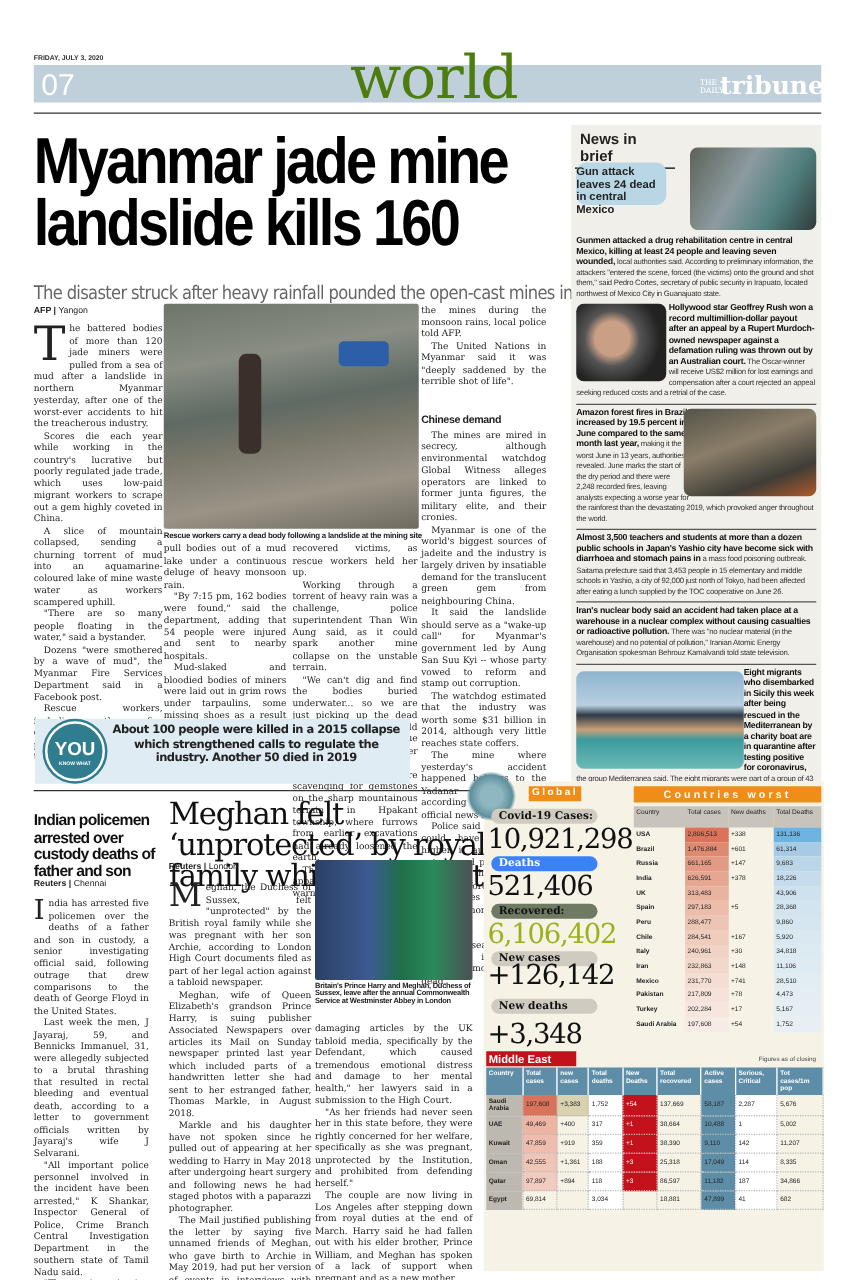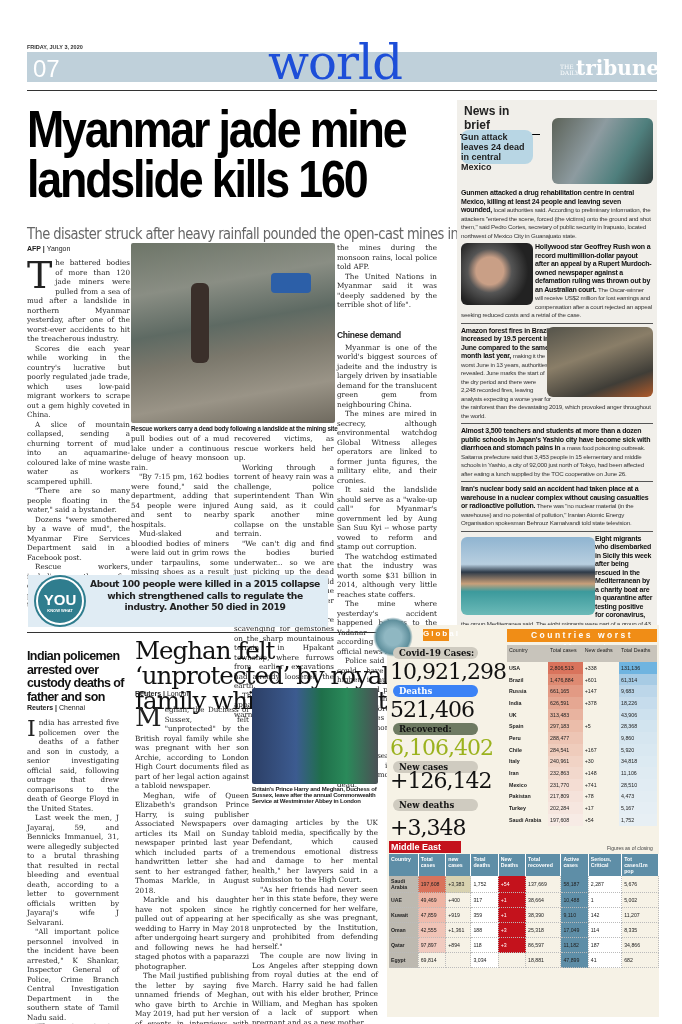--- a/index.html
+++ b/index.html
@@ -1,21 +1,21 @@
 <!DOCTYPE html>
 <html><head>
 <meta charset="utf-8">
 <style>
 *{box-sizing:border-box;margin:0;padding:0}
 body{width:682px;height:1024px;background:#fff;position:relative;overflow:hidden;font-family:"DejaVu Serif",serif;color:#222}
 .abs{position:absolute}
 .date{left:27px;top:44px;font:bold 5.5px "Liberation Sans",sans-serif;color:#333}
 .band{left:27px;top:52px;width:630px;height:30px;background:#bfd0da}
 .pageno{left:33px;top:55px;font:24px "Liberation Sans",sans-serif;color:#fff;font-weight:300}
-.section{left:268px;top:38px;font:48px "DejaVu Serif",serif;color:#1d4ed8;letter-spacing:-1px;line-height:48px}
+.section{left:280px;top:38px;font:48px "DejaVu Serif",serif;color:#4d7c0f;letter-spacing:-1px;line-height:48px}
 .brand{left:560px;top:56px;color:#fff;font:bold 20px "DejaVu Serif",serif}
 .brand small{font-size:6px;font-weight:normal;line-height:6px;display:inline-block;vertical-align:middle;margin-right:2px}
 .rule{left:27px;top:90px;width:630px;height:1px;background:#333}
 .head{left:27px;top:104px;width:415px;font:bold 52px "Liberation Sans",sans-serif;line-height:50px;letter-spacing:-2.5px;color:#000;transform:scaleX(.86);transform-origin:left top;width:500px}
 .deck{left:27px;top:225px;width:415px;font:15px "DejaVu Sans",sans-serif;color:#666;letter-spacing:-.6px;transform:scaleX(.87);transform-origin:left top;width:480px;white-space:nowrap}
 .byline{font:bold 7px "Liberation Sans",sans-serif}
 .byline span{font-weight:normal}
 .col{font:7.2px/9.5px "DejaVu Serif",serif;text-align:justify;color:#222}
 .col p{text-indent:8px}
 .col p.first{text-indent:0}
@@ -29,21 +29,21 @@
 .ykw-circle i{display:block;font:bold 4px "Liberation Sans",sans-serif;font-style:normal}
 .ykw-text{position:absolute;left:62px;top:3px;width:230px;font:bold 9.2px/11.5px "DejaVu Sans",sans-serif;text-align:center;color:#222;letter-spacing:-.4px}
 .brief{left:457px;top:100px;width:200px;height:525px;background:#f1efea}
 .brief-title{font:bold 12px "Liberation Sans",sans-serif;padding:4px 4px 2px;border-bottom:1px solid #000000;width:80px;margin-left:3px}
 .bitem{font:6.2px/8.5px "Liberation Sans",sans-serif;color:#333;padding:0 4px;letter-spacing:-.2px}
 .bitem b{color:#111;font-size:7px}
 .bsep{border-top:1px solid #555;margin:3px 4px}
 .mexpill{position:absolute;left:4px;top:30px;width:72px;height:34px;background:#b8d6e4;border-radius:8px;font:bold 9px/10px "Liberation Sans",sans-serif;text-align:left;padding-top:2px}
 .bphoto{position:absolute;border-radius:6px}
 .covid{left:387px;top:625px;width:272px;height:392px;background:#f6f2e6}
-.glob-label{position:absolute;left:36px;top:4px;width:26px;height:12px;background:#f08d16;color:#fff;font:bold 8px "Liberation Sans",sans-serif;letter-spacing:2px;text-align:center}
+.glob-label{position:absolute;left:36px;top:4px;width:42px;height:12px;background:#f08d16;color:#fff;font:bold 8px "Liberation Sans",sans-serif;letter-spacing:2px;text-align:center}
 .cwa{position:absolute;left:120px;top:4px;width:150px;height:13px;background:#f08d16;color:#fff;font:bold 8.5px "Liberation Sans",sans-serif;letter-spacing:2.5px;text-align:center;line-height:13px}
 .pill{position:absolute;left:6px;width:85px;height:12px;border-radius:6px;font:bold 8.5px "DejaVu Serif",serif;padding-left:6px;line-height:12px}
 .big{position:absolute;left:3px;font:22px "DejaVu Serif",serif;color:#111;letter-spacing:-1px}
 table{border-collapse:collapse}
 .cwt{position:absolute;left:120px;top:20px;width:150px;font:5.3px "Liberation Sans",sans-serif}
 .cwt th{background:#c8c4bb;text-align:left;font-weight:normal;padding:2px;height:17px;vertical-align:top}
 .cwt td{padding:1px 2px;height:11.7px}
 .me-label{position:absolute;left:2px;top:216px;width:72px;height:12px;background:#c4121c;color:#fff;font:bold 9px "Liberation Sans",sans-serif;padding-left:2px;line-height:12px}
 .fig{position:absolute;left:220px;top:220px;font:5px "Liberation Sans",sans-serif;color:#444}
 .met{position:absolute;left:2px;top:229px;width:270px;font:5.2px "Liberation Sans",sans-serif}
@@ -96,22 +96,22 @@
   <p class="first">recovered victims, as rescue workers held her up.</p>
   <p>Working through a torrent of heavy rain was a challenge, police superintendent Than Win Aung said, as it could spark another mine collapse on the unstable terrain.</p>
   <p>"We can't dig and find the bodies buried underwater... so we are just picking up the dead bodies that float," he told AFP, adding that rescue efforts will be further hampered as night falls.</p>
   <p>The workers were scavenging for gemstones on the sharp mountainous terrain in Hpakant township, where furrows from earlier excavations had already loosened the earth.</p>
   <p>The victims had apparently defied a warning not to work</p>
 </div>
 <div class="abs col" style="left:337px;top:243px;width:100px">
   <p class="first">the mines during the monsoon rains, local police told AFP.</p>
   <p>The United Nations in Myanmar said it was "deeply saddened by the terrible shot of life".</p>
   <div class="subhead">Chinese demand</div>
+  <p>The mines are mired in secrecy, although environmental watchdog Global Witness alleges operators are linked to former junta figures, the military elite, and their cronies.</p>
   <p>Myanmar is one of the world's biggest sources of jadeite and the industry is largely driven by insatiable demand for the translucent green gem from neighbouring China.</p>
-  <p>The mines are mired in secrecy, although environmental watchdog Global Witness alleges operators are linked to former junta figures, the military elite, and their cronies.</p>
   <p>It said the landslide should serve as a "wake-up call" for Myanmar's government led by Aung San Suu Kyi -- whose party vowed to reform and stamp out corruption.</p>
   <p>The watchdog estimated that the industry was worth some $31 billion in 2014, although very little reaches state coffers.</p>
   <p>The mine where yesterday's accident happened belongs to the Yadanar Kyay company, according to the military's official news site.</p>
   <p>Police said the death toll could have been even higher if authorities had not warned people to stay away from the mining pits the day before.</p>
   <p>Landslides in the area are common, especially during Myanmar's notoriously severe monsoon season, and a major slip in November 2015 left more than 100 dead.</p>
 </div>
 
 <div class="abs ykw">
   <div class="ykw-circle">
       <b>YOU</b>

